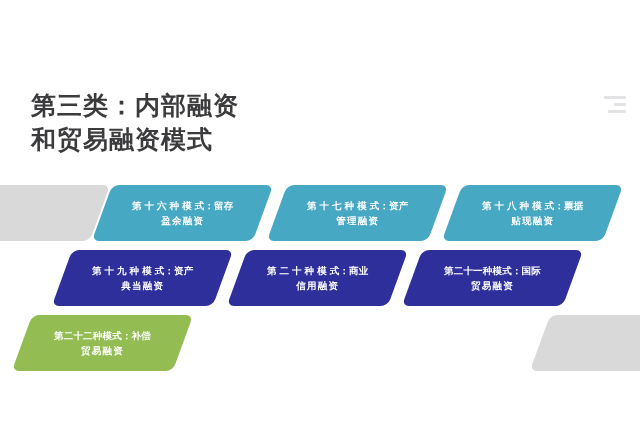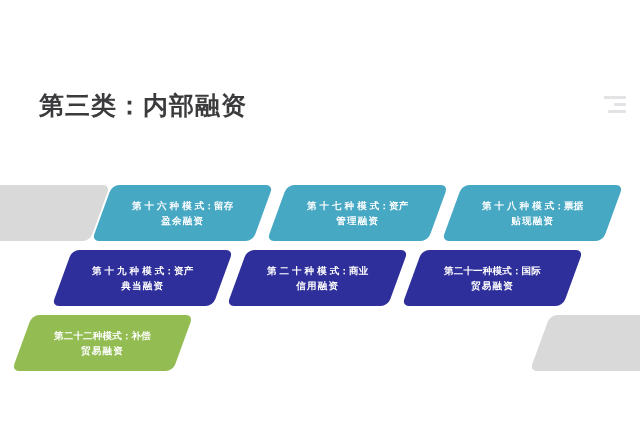--- a/index.html
+++ b/index.html
@@ -31,21 +31,20 @@
     top: 88px;
     width: 420px;
   }
   .title-line {
     font-size: 25px;
     font-weight: bold;
     color: #3b3b3d;
     letter-spacing: 1px;
     line-height: 34px;
     white-space: nowrap;
-    margin-left: 8px;
   }
 
   
   #menu-icon {
     position: absolute;
     right: 14px;
     top: 96px;
     width: 22px;
     height: 17px;
   }
@@ -114,20 +113,21 @@
   #card-22    { left: 22px;  width: 161px; }
   #deco-right { left: 540px; width: 140px; }
 </style>
 </head>
 <body>
 
 <div id="slide">
 
   <div id="title-block">
     <div class="title-line">第三类：内部融资</div>
+    <div class="title-line">和贸易融资模式</div>
   </div>
 
   <div id="menu-icon">
     <span class="l1"></span>
     <span class="l2"></span>
     <span class="l3"></span>
   </div>
 
   <div class="row" id="row-1">
 

